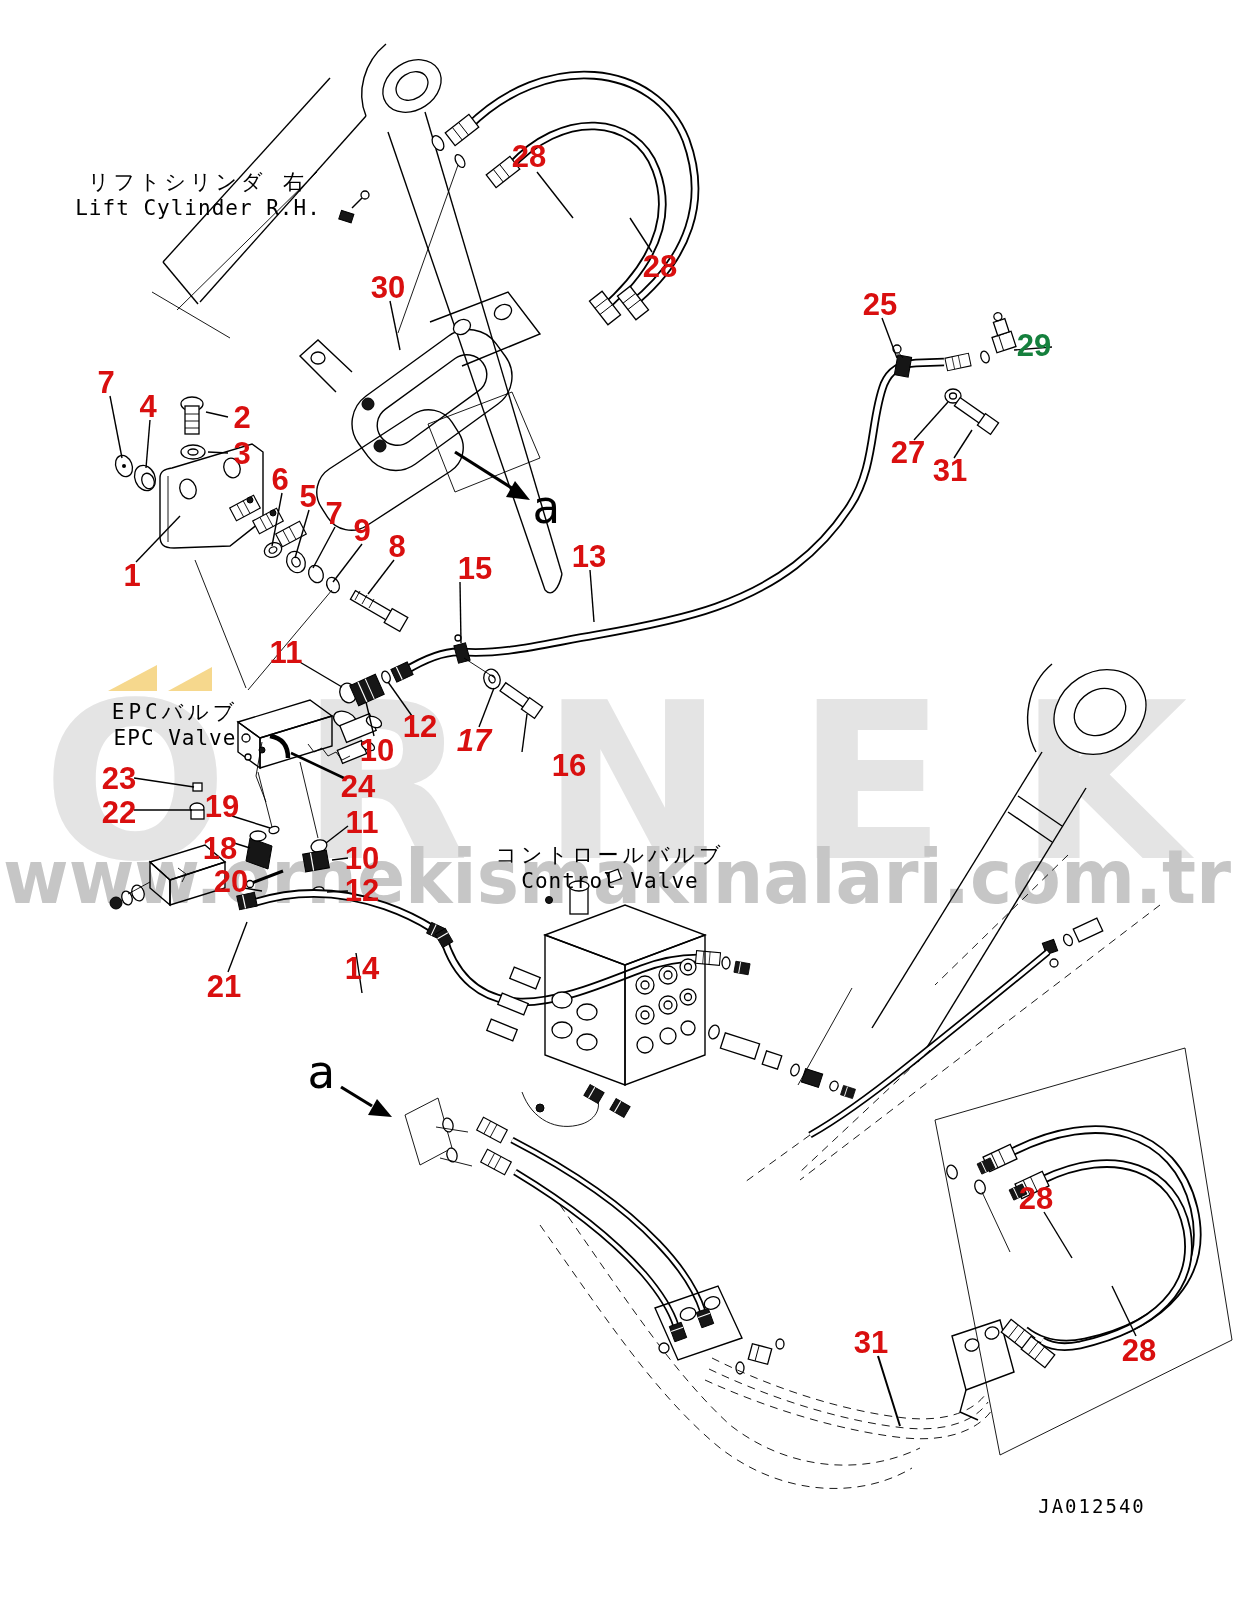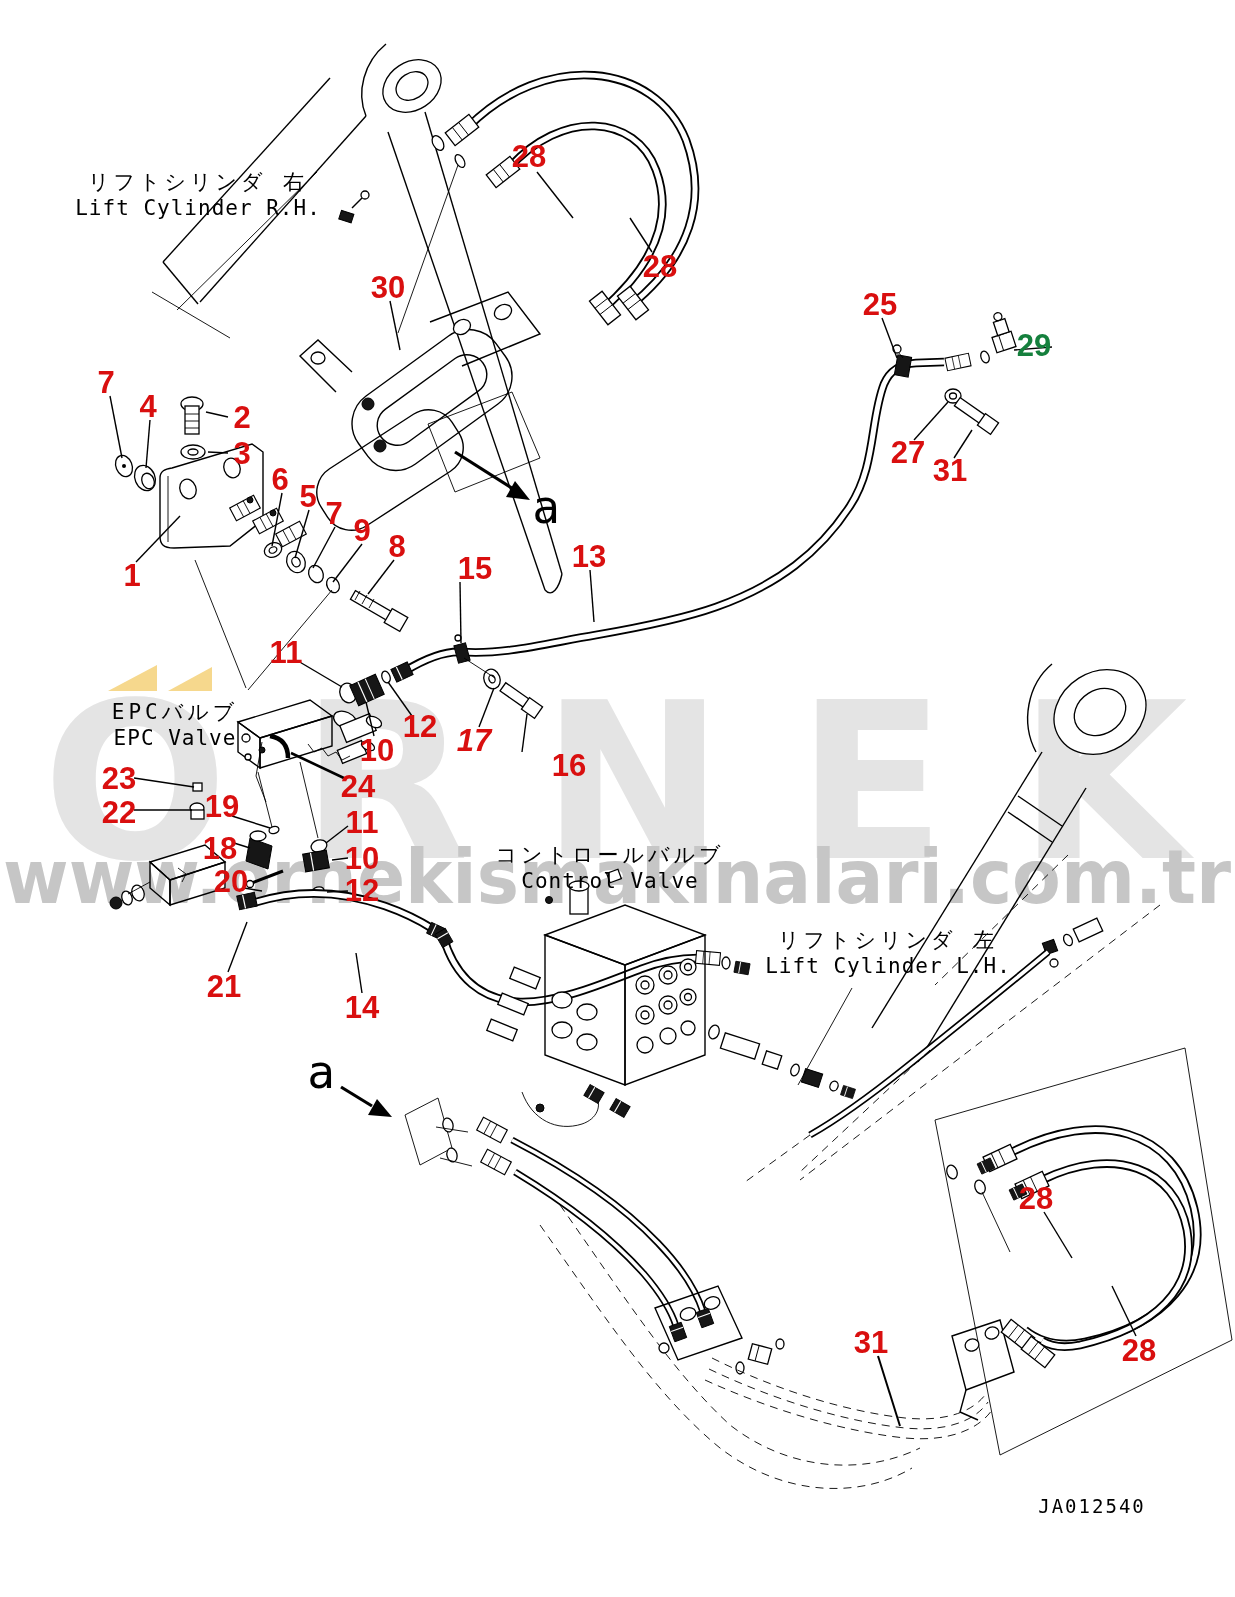--- a/index.html
+++ b/index.html
@@ -425,24 +425,20 @@
   <span class="en">Lift Cylinder R.H.</span>
 </div>
 <div class="comp-label" style="left:175px;top:700px">
   <span class="jp">EPCバルブ</span>
   <span class="en">EPC Valve</span>
 </div>
 <div class="comp-label" style="left:610px;top:843px">
   <span class="jp">コントロールバルブ</span>
   <span class="en">Control Valve</span>
 </div>
-<div class="comp-label" style="left:888px;top:928px">
-  <span class="jp">リフトシリンダ 左</span>
-  <span class="en">Lift Cylinder L.H.</span>
-</div>
 
 <div>
       <div class="callout" style="left: 529px; top: 156px; color: rgb(217, 15, 15);">28</div>
       <div class="callout" style="left: 660px; top: 266px; color: rgb(217, 15, 15);">28</div>
       <div class="callout" style="left: 388px; top: 287px; color: rgb(217, 15, 15);">30</div>
       <div class="callout" style="left: 880px; top: 304px; color: rgb(217, 15, 15);">25</div>
       <div class="callout" style="left: 1034px; top: 345px; color: #15803d;">29</div>
       <div class="callout" style="left: 908px; top: 452px; color: rgb(217, 15, 15);">27</div>
       <div class="callout" style="left: 950px; top: 470px; color: rgb(217, 15, 15);">31</div>
       <div class="callout" style="left: 106px; top: 382px; color: rgb(217, 15, 15);">7</div>
@@ -465,21 +461,21 @@
       <div class="callout" style="left: 119px; top: 778px; color: rgb(217, 15, 15);">23</div>
       <div class="callout" style="left: 358px; top: 786px; color: rgb(217, 15, 15);">24</div>
       <div class="callout" style="left: 119px; top: 812px; color: rgb(217, 15, 15);">22</div>
       <div class="callout" style="left: 222px; top: 806px; color: rgb(217, 15, 15);">19</div>
       <div class="callout" style="left: 362px; top: 822px; color: rgb(217, 15, 15);">11</div>
       <div class="callout" style="left: 220px; top: 841px; color: rgb(217, 15, 15); margin-top: 7px;">18</div>
       <div class="callout" style="left: 362px; top: 858px; color: rgb(217, 15, 15);">10</div>
       <div class="callout" style="left: 231px; top: 881px; color: rgb(217, 15, 15);">20</div>
       <div class="callout" style="left: 362px; top: 890px; color: rgb(217, 15, 15);">12</div>
       <div class="callout" style="left: 224px; top: 986px; color: rgb(217, 15, 15);">21</div>
-      <div class="callout" style="left: 362px; top: 1007px; color: rgb(217, 15, 15);">14</div>
+      <div class="callout" style="left: 362px; top: 968px; color: rgb(217, 15, 15);">14</div>
       <div class="callout" style="left: 1036px; top: 1198px; color: rgb(217, 15, 15);">28</div>
       <div class="callout" style="left: 1139px; top: 1350px; color: rgb(217, 15, 15);">28</div>
       <div class="callout" style="left: 871px; top: 1342px; color: rgb(217, 15, 15);">31</div>
     </div>
 
 <div>
       <div class="view-marker" style="left: 546px; top: 507px;">a</div>
       <div class="view-marker" style="left: 321px; top: 1072px;">a</div>
     </div>
 

